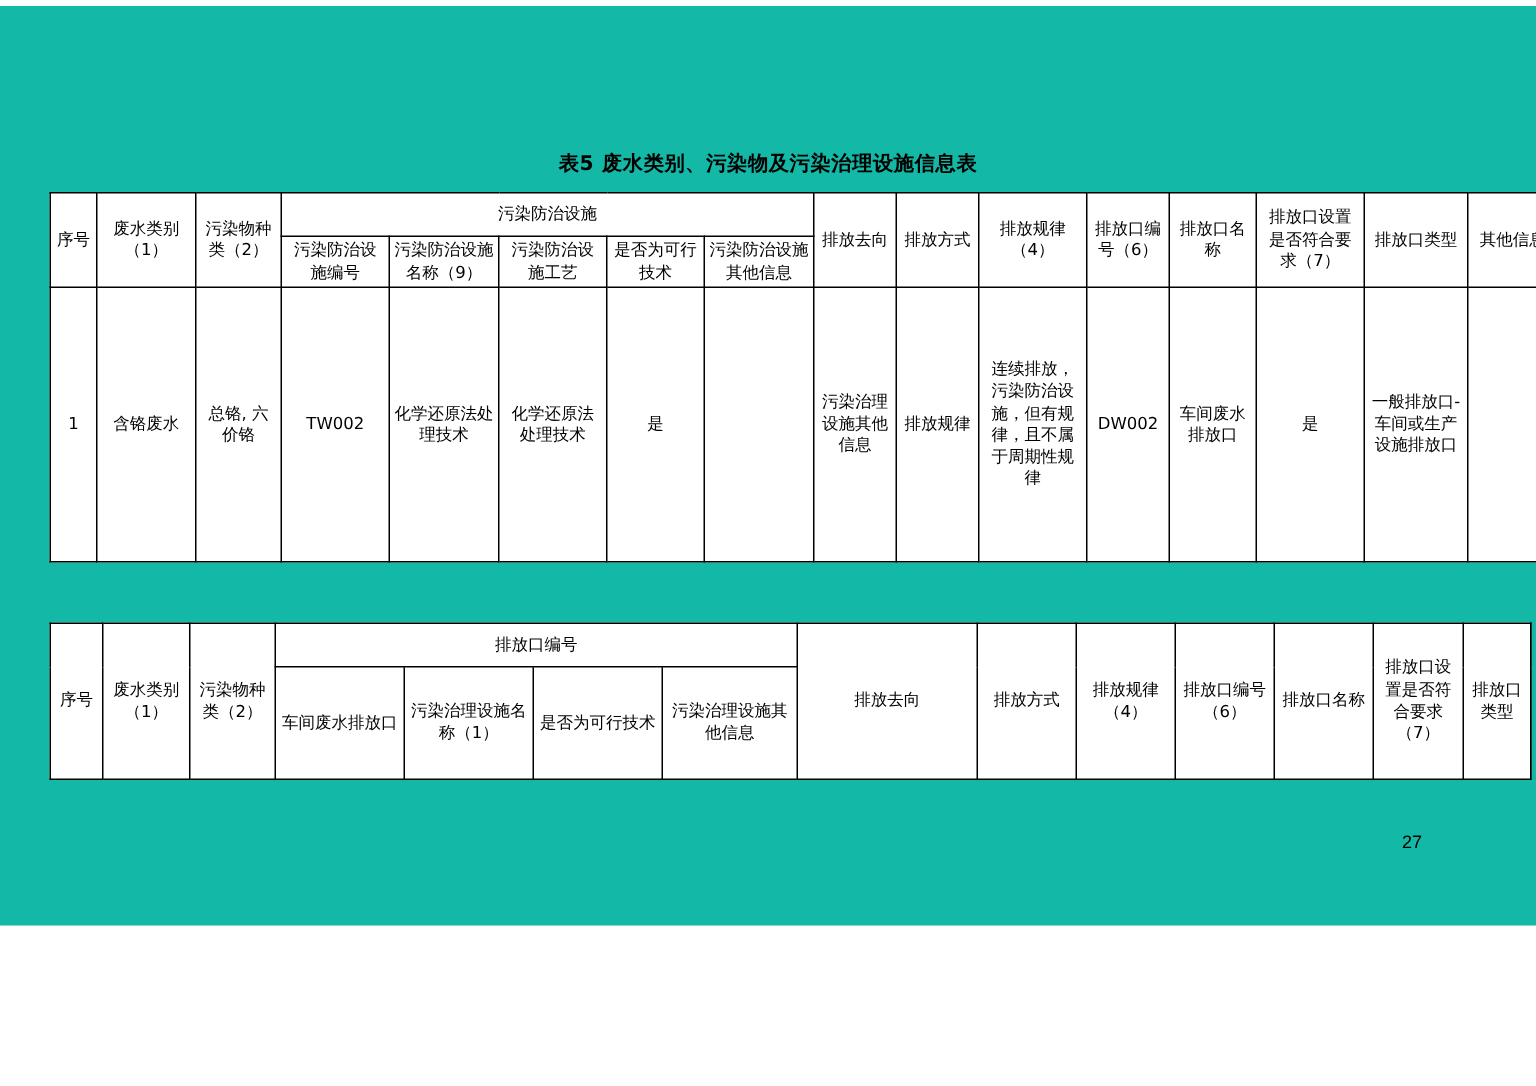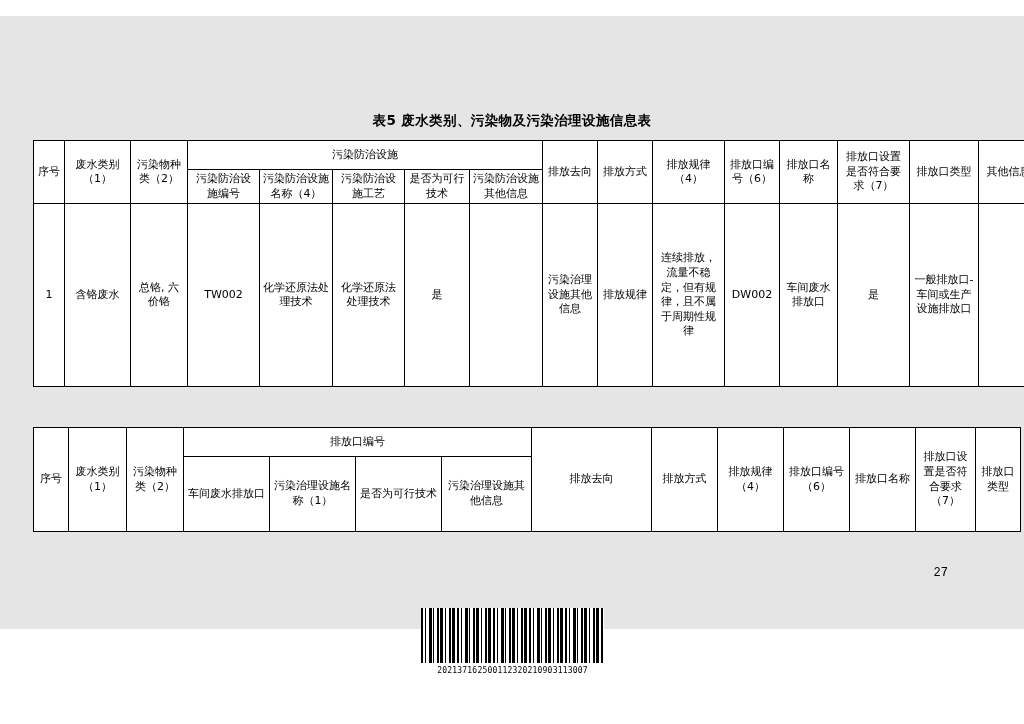--- a/index.html
+++ b/index.html
@@ -12,24 +12,24 @@
     height: 724px;
     position: relative;
     font-family: "Liberation Sans", sans-serif;
     color: #000000;
     overflow: hidden;
   }
 
   .page {
     position: absolute;
     left: 0;
-    top: 16px;
+    top: 4px;
     width: 1024px;
     height: 613px;
-    background: #e5e5e5;
+    background: #14b8a6;
   }
 
   
   .doc-title {
     position: absolute;
     top: 96px;
     left: 0;
     width: 1024px;
     text-align: center;
     font-size: 13.5px;
@@ -84,21 +84,21 @@
   #table-treatment .hdr-row2 td {
     height: 70px;
   }
 
   
   .page-number {
     position: absolute;
     right: 76px;
     top: 550px;
     font-size: 12px;
-    font-family: Liberation Mono, monospace;
+    font-family: Liberation Sans, sans-serif;
   }
 
   
   .barcode-wrap {
     position: absolute;
     left: 421px;
     top: 592px;
     width: 183px;
     text-align: center;
   }
@@ -162,37 +162,37 @@
         <td rowspan="2">排放方式</td>
         <td rowspan="2">排放规律（4）</td>
         <td rowspan="2">排放口编号（6）</td>
         <td rowspan="2">排放口名称</td>
         <td rowspan="2">排放口设置是否符合要求（7）</td>
         <td rowspan="2">排放口类型</td>
         <td rowspan="2">其他信息</td>
       </tr>
       <tr class="hdr-row2">
         <td>污染防治设施编号</td>
-        <td>污染防治设施名称（4）</td>
+        <td>污染防治设施名称（9）</td>
         <td>污染防治设施工艺</td>
         <td>是否为可行技术</td>
         <td>污染防治设施其他信息</td>
       </tr>
       <tr class="data-row">
         <td>1</td>
         <td>含铬废水</td>
         <td>总铬, 六价铬</td>
         <td>TW002</td>
         <td>化学还原法处理技术</td>
         <td>化学还原法处理技术</td>
         <td>是</td>
         <td></td>
         <td>污染治理设施其他信息</td>
         <td>排放规律</td>
-        <td>连续排放，流量不稳定，但有规律，且不属于周期性规律</td>
+        <td>连续排放，污染防治设施，但有规律，且不属于周期性规律</td>
         <td>DW002</td>
         <td>车间废水排放口</td>
         <td>是</td>
         <td>一般排放口-车间或生产设施排放口</td>
         <td></td>
       </tr>
     </tbody>
   </table>
 
   <table class="grid" id="table-treatment">
@@ -232,18 +232,14 @@
         <td>车间废水排放口</td>
         <td>污染治理设施名称（1）</td>
         <td>是否为可行技术</td>
         <td>污染治理设施其他信息</td>
       </tr>
     </tbody>
   </table>
 
   <div class="page-number">27</div>
 
-  <div class="barcode-wrap">
-    <div class="barcode-bars"></div>
-    <div class="barcode-text">202137162500112320210903113007</div>
-  </div>
 
 </div>
 
 </body></html>

